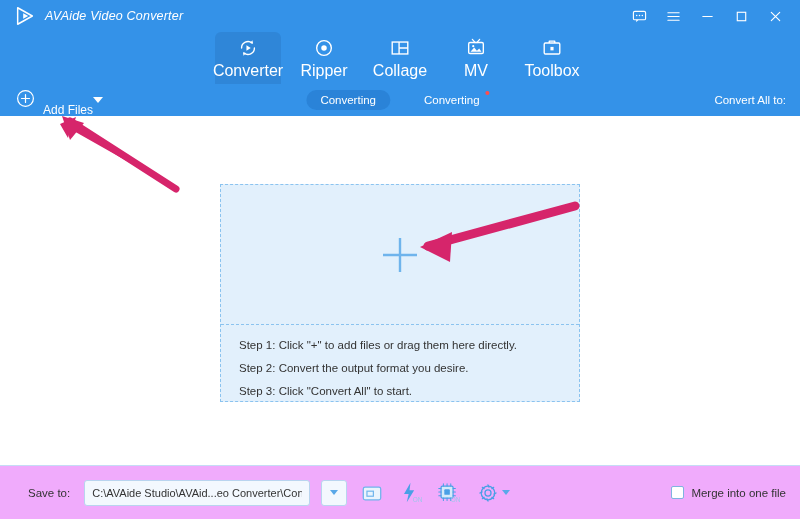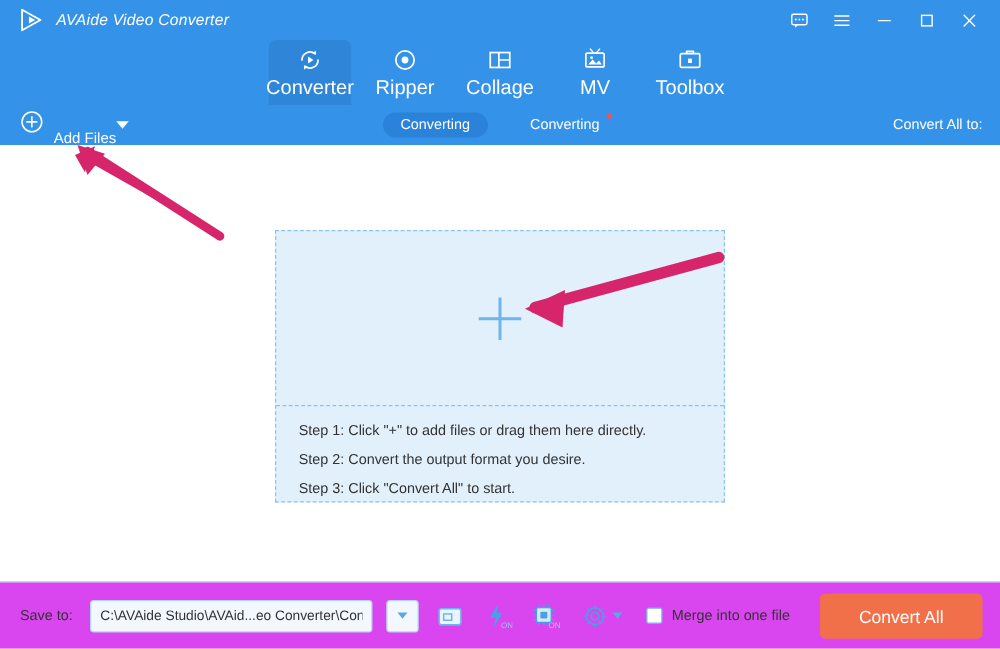--- a/index.html
+++ b/index.html
@@ -152,24 +152,24 @@
   
   .arrow-layer {
     position: absolute; inset: 0;
     pointer-events: none;
   }
 
   
   .bottombar {
     flex: 0 0 auto;
     height: 54px;
-    background: #d946ef;
+    background: #f0abfc;
     border-top: 1px solid #c5dcf5;
     display: flex; align-items: center;
-    padding: 0 14px 0 16px;
+    padding: 0 14px 0 28px;
     gap: 8px;
   }
   .saveto-label { font-size: 11.5px; color: #333333; white-space: nowrap; }
   .path-box {
     width: 226px; height: 26px;
     background: #f3f8fe;
     border: 1px solid #b9d4ef;
     border-radius: 3px;
     display: flex; align-items: center;
     padding: 0 7px;
@@ -439,15 +439,14 @@
         <circle cx="12" cy="12" r="7.4" fill="none" stroke="#4a9fe6" stroke-width="1.4"></circle>
       </svg>
       <span class="caret-blue"></span>
     </div>
 
     <div class="merge">
       <span class="checkbox"></span>
       <span class="merge-label">Merge into one file</span>
     </div>
 
-    <button class="convert-all-btn">Convert All</button>
   </div>
 </div>
 
 </body></html>

